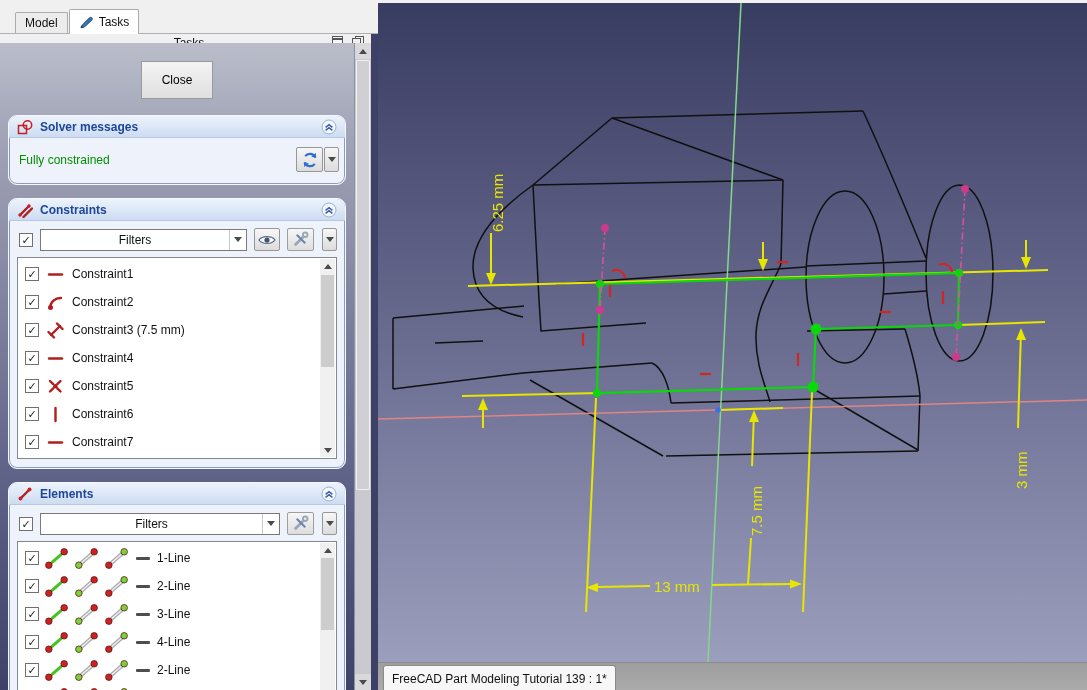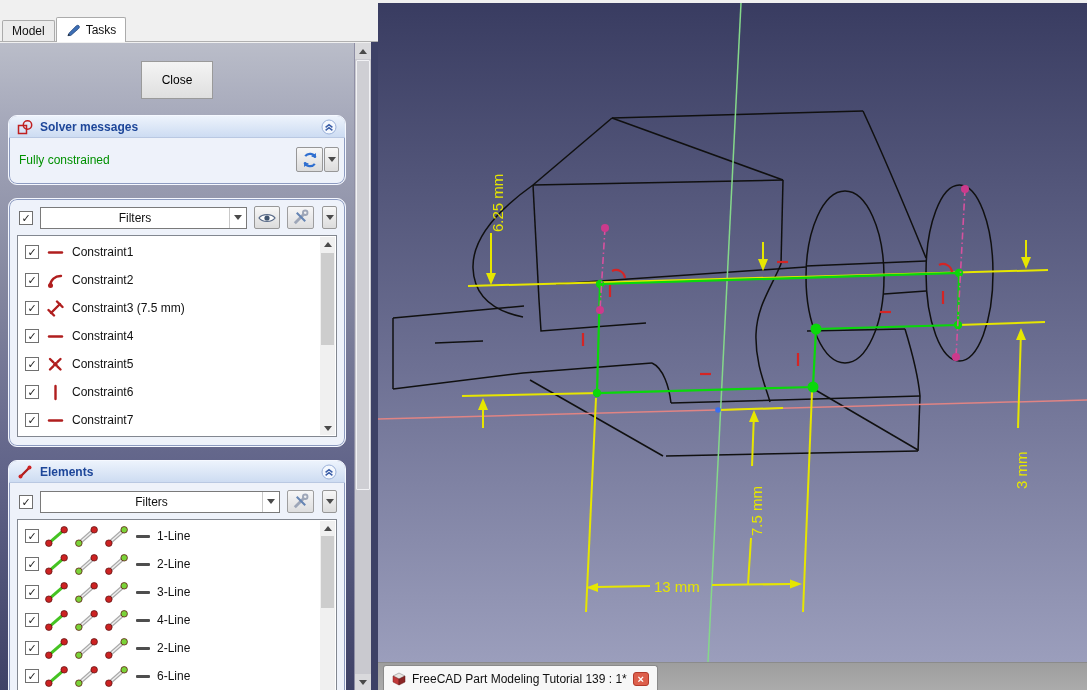--- a/index.html
+++ b/index.html
@@ -2,22 +2,22 @@
 <html style="--sketch-green: #0ad80a; --dimension-yellow: #e6e600; --constraint-red: #d42525; --construction-pink: #d6519e; --axis-x: #e08484; --axis-y: #85d88a;"><head>
 <meta charset="utf-8">
 <style>
   * { margin:0; padding:0; box-sizing:border-box; }
   html,body { width:1087px; height:690px; overflow:hidden; background:#3d4166;
     font-family:"Liberation Sans", sans-serif; font-size:12px; color:#111; }
   #app { position:relative; width:1087px; height:690px; }
 
   
   #left-panel { position:absolute; left:0; top:0; width:378px; height:690px; background:#3d4166; }
-  .tabbar { height:42px; background:#f0f0f0; border-bottom:1px solid #b0b0b0;
-            display:flex; align-items:flex-end; padding-left:2px; position:relative; z-index:3;}
+  .tabbar { height:34px; background:#f0f0f0; border-bottom:1px solid #b0b0b0;
+            display:flex; align-items:flex-end; padding-left:15px; position:relative; z-index:3;}
   .tab { height:21px; padding:0 9px; display:flex; align-items:center; gap:5px;
          border:1px solid #ababab; border-bottom:none; background:#ececec;
          border-radius:2px 2px 0 0; margin-right:1px; cursor:default; }
   .tab.active { background:#ffffff; height:25px; margin-bottom:-1px; }
   .dock-title { height:17px; background:#f0f0f0; display:flex; align-items:center; position:relative; }
   .dock-title .title-text { flex:1; text-align:center; font-size:12px; }
   .dock-btns { position:absolute; right:14px; top:2px; display:flex; gap:9px; }
   .float-btn { width:11px; height:10px; border:1px solid #555; background:#f6f6f6; position:relative; }
   .float-btn::after { content:""; position:absolute; left:0; right:0; top:1px; height:2px; background:#555; }
   .overlap-btn { width:12px; height:11px; position:relative; }
@@ -82,21 +82,21 @@
   #element-list  .list-rows  { height:300px; }
   #element-list .lrow { gap:5px; }
 
   
   #viewport { position:absolute; left:378px; top:0; width:709px; height:690px; background:#f0f0f0; }
   #view3d { position:absolute; left:0; top:3px; }
   .doc-tabbar { position:absolute; left:0; bottom:0; width:709px; height:28px;
     background:linear-gradient(#9e9e9e,#ababab); border-top:1px solid #8b8b8b; }
   .doc-tab { position:absolute; left:5px; top:2px; height:26px; background:#f7f7f7;
     border:1px solid #8a8a8a; border-bottom:none; border-radius:3px 3px 0 0;
-    display:flex; align-items:center; gap:6px; padding:0 8px; }
+    display:flex; align-items:center; gap:6px; padding:0 8px;flex-direction:column; }
   .doc-close { width:16px; height:14px; background:#dd5f4b; border:1px solid #b33a2b; border-radius:3px;
     color:#fff; font-size:11px; line-height:12px; text-align:center; font-weight:bold; }
   svg text.dim { font-family:"Liberation Sans",sans-serif; font-size:15px; fill:var(--dimension-yellow,#e6e600); }
 </style>
 </head>
 <body>
 
 <div id="app">
 
   <div id="left-panel">
@@ -145,20 +145,33 @@
               <path d="M3 16 L3.2 11 L7.8 12.4 Z" fill="#2f6fd0"></path>
             </svg>
           </span>
           <span class="btn-face dd-part">
               <span class="tri-down"></span>
             </span>
         </div>
       </div>
 
       <div class="section">
+        <div class="sec-head">
+          <svg class="cglyph" viewBox="0 0 16 16" style="width:16px;height:16px;">
+            <line x1="3" y1="13" x2="12" y2="4" stroke="#c02020" stroke-width="1.8"></line>
+            <line x1="6.5" y1="15" x2="15" y2="6.5" stroke="#c02020" stroke-width="1.8"></line>
+            <circle cx="3" cy="13" r="1.7" fill="#c02020" stroke="none"></circle>
+            <circle cx="12" cy="4" r="1.7" fill="#c02020" stroke="none"></circle>
+          </svg>
+          <span class="sec-title">Constraints</span>
+          <svg class="collapse" viewBox="0 0 16 16">
+            <circle cx="8" cy="8" r="7" fill="#f4f8fe" stroke="#9ab0d8"></circle>
+            <path d="M4.6 8.4 L8 5.6 L11.4 8.4 M4.6 11.4 L8 8.6 L11.4 11.4" stroke="#3b5ea8" fill="none" stroke-width="1.5"></path>
+          </svg>
+        </div>
         <div class="filter-row">
           <span class="cb">✓</span>
           <span class="combo">
             <span class="combo-label">Filters</span>
             <span class="combo-arrow">
                 <span class="tri-down"></span>
               </span>
           </span>
           <span class="btn-face sq-btn eye-btn">
             <svg width="18" height="12" viewBox="0 0 18 12">

